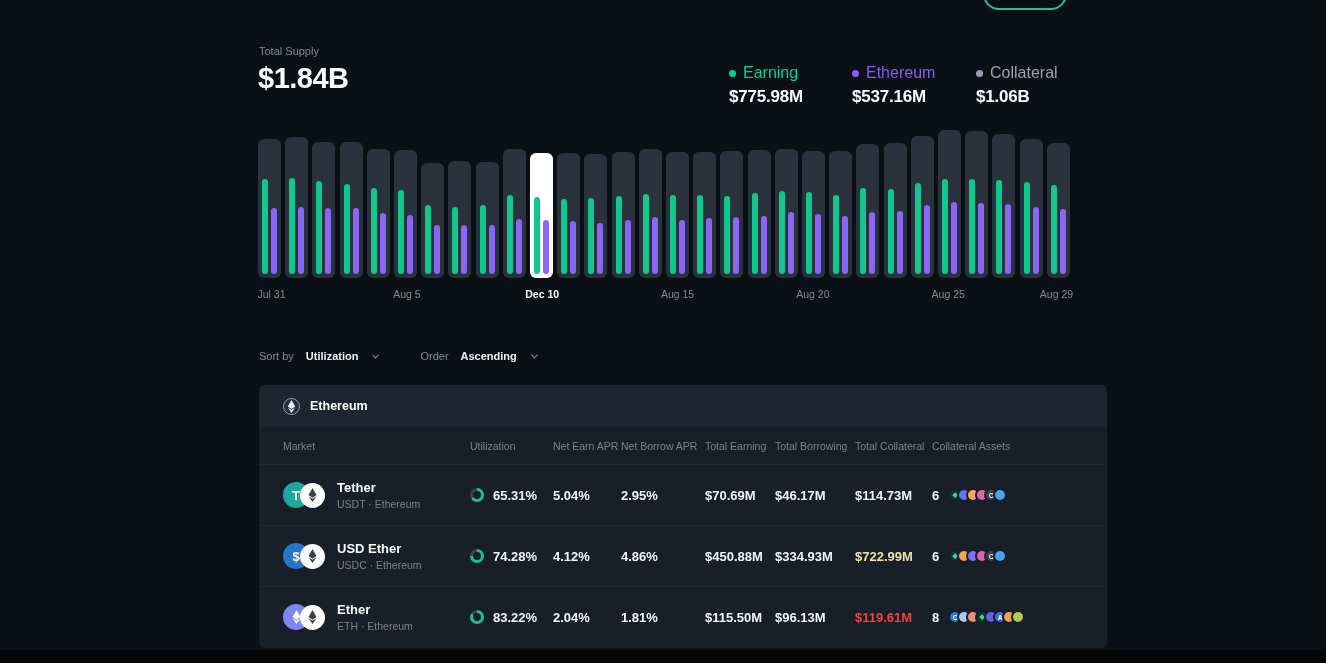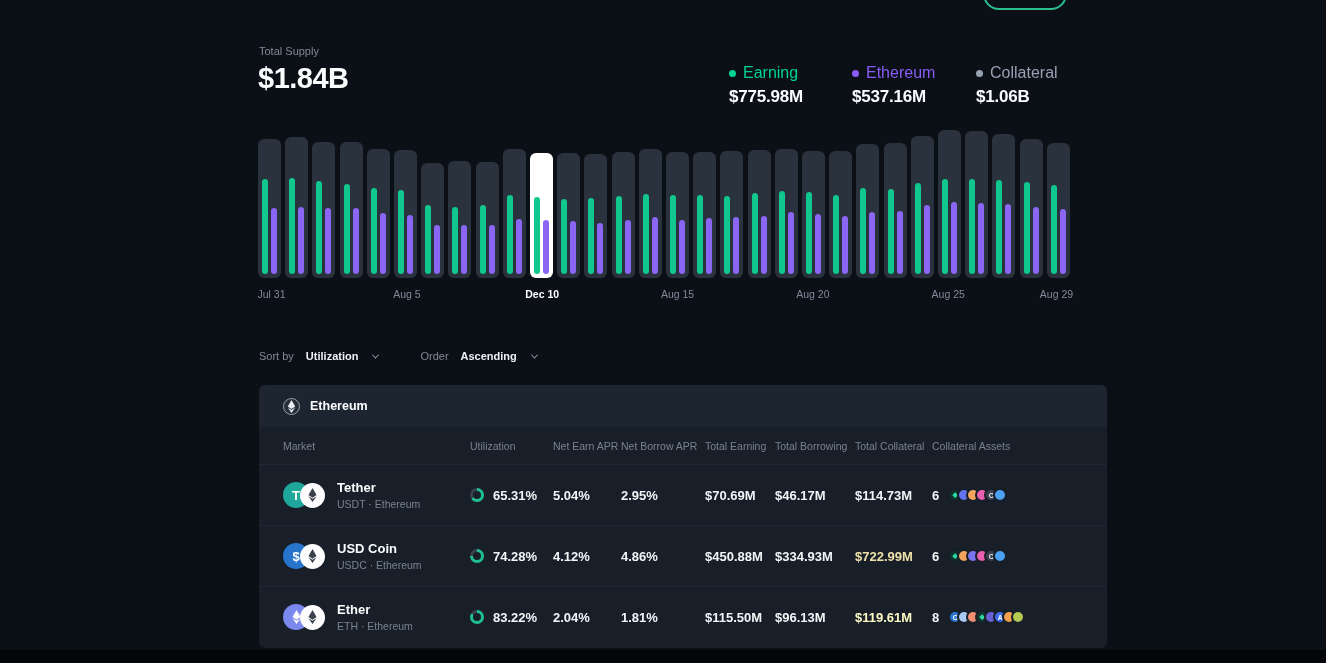--- a/index.html
+++ b/index.html
@@ -350,21 +350,21 @@
        <span class="coin-stack">
          <span class="coin" style="background:#2775ca">$</span>
          <span class="badge">
                 <svg width="9" height="14" viewBox="0 0 10 16">
                   <path d="M5 0 L9.6 8.1 L5 11 L0.4 8.1 Z" fill="#3a414d"></path>
                   <path d="M5 12.2 L9.6 9.3 L5 16 L0.4 9.3 Z" fill="#3a414d"></path>
                 </svg>
               </span>
        </span>
        <span>
-         <div class="mname">USD Coin</div>
+         <div class="mname">USD Ether</div>
          <div class="msub">USDC · Ethereum</div>
        </span>
      </div>
      <div class="util">
        <span class="ring" style="--p:74.28"></span>
        <span class="cell-val">74.28%</span>
      </div>
      <div class="cell-val">4.12%</div>
      <div class="cell-val">4.86%</div>
      <div class="cell-val">$450.88M</div>
@@ -404,21 +404,21 @@
        </span>
      </div>
      <div class="util">
        <span class="ring" style="--p:83.22"></span>
        <span class="cell-val">83.22%</span>
      </div>
      <div class="cell-val">2.04%</div>
      <div class="cell-val">1.81%</div>
      <div class="cell-val">$115.50M</div>
      <div class="cell-val">$96.13M</div>
-     <div class="cell-val" style="color:#fef9c3">$119.61M</div>
+     <div class="cell-val" style="color:#ef4444">$119.61M</div>
      <div class="collat">
        <span class="cell-val">8</span>
        <span class="mini-stack">
               <span class="mini" style="background:#2b76d2;color:#ffffff">C</span>
               <span class="mini" style="background:#a7c9f2;color:transparent"></span>
               <span class="mini" style="background:#ef8f70;color:transparent"></span>
               <span class="mini" style="background:#12352c;color:#2fd9a6">◆</span>
               <span class="mini" style="background:#6a5ed6;color:transparent"></span>
               <span class="mini" style="background:#3e6cec;color:#ffffff">A</span>
               <span class="mini" style="background:#f0a04f;color:transparent"></span>

